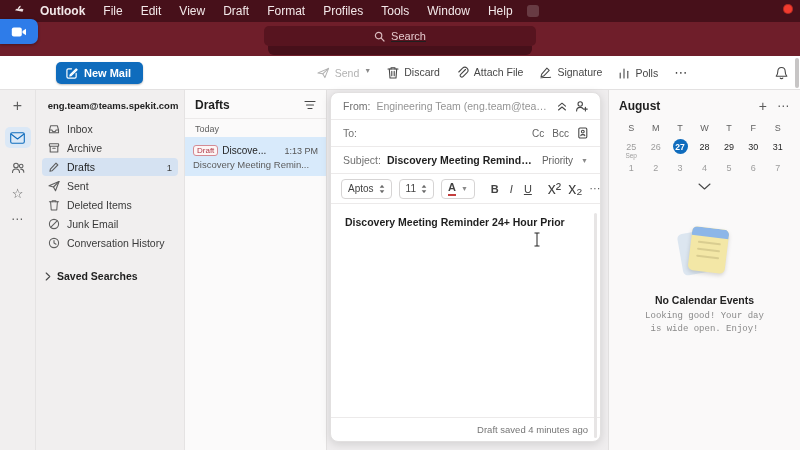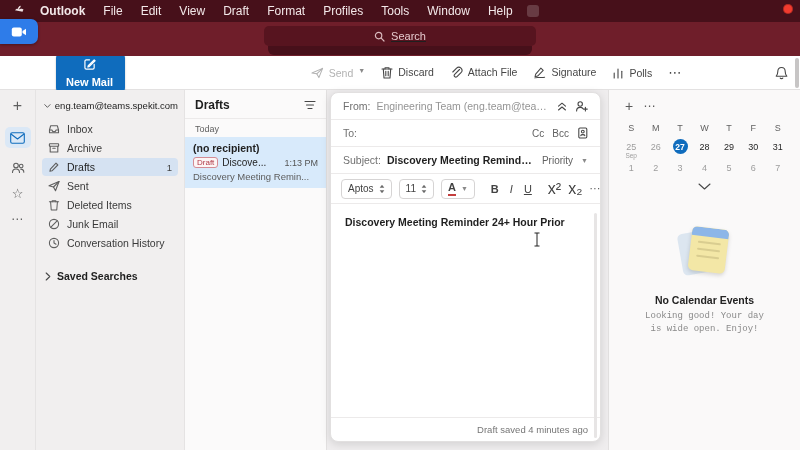--- a/index.html
+++ b/index.html
@@ -24,39 +24,39 @@
   .rec-dot{position:absolute;right:7px;top:4px;width:10px;height:10px;border-radius:50%;background:#f23b2f;box-shadow:0 0 0 1px rgba(0,0,0,.25) inset;}
 
   
   .searchbar{height:34px;background:#6f1e2a;display:flex;flex-direction:column;align-items:center;padding-top:4px;position:relative;text-decoration:underline;}
   .search-pill{width:272px;height:20px;background:#57141f;border-radius:5px;display:flex;align-items:center;justify-content:center;gap:6px;color:#e6c9cd;font-size:11px;}
   .search-drop{width:264px;height:9px;background:#47101a;border-radius:0 0 6px 6px;}
   .recorder{position:absolute;left:0;top:-3px;width:38px;height:25px;background:#2e7ce9;border-radius:0 7px 7px 0;display:flex;align-items:center;justify-content:center;box-shadow:0 1px 3px rgba(0,0,0,.35);}
 
   
   .toolbar{height:34px;background:#ffffff;border-bottom:1px solid #e3e1e1;display:flex;align-items:center;padding:0 12px;}
-  .new-mail{display:flex;align-items:center;gap:6px;background:#0f6cbd;color:#fff;font-size:11px;font-weight:700;padding:5px 12px 5px 10px;border-radius:5px;margin-left:44px;box-shadow:0 1px 2px rgba(0,0,0,.25);cursor:default;flex-direction:column;}
+  .new-mail{display:flex;align-items:center;gap:6px;background:#0f6cbd;color:#fff;font-size:11px;font-weight:700;padding:5px 12px 5px 10px;border-radius:5px;margin-left:44px;box-shadow:0 1px 2px rgba(0,0,0,.25);cursor:default;}
   .tb-sp1{flex:2;} .tb-sp2{flex:1;}
   .tb-actions{display:flex;align-items:center;gap:16px;font-size:10.5px;color:#474747;}
   .tb-item{display:flex;gap:5px;white-space:nowrap;}
   .tb-item.disabled{color:#b2b2b2;}
   .caret{font-size:7px;color:#8a8a8a;line-height:1;}
   .tb-more{font-size:13px;color:#474747;letter-spacing:1px;}
 
   
   .main{display:flex;height:360px;}
 
   .rail{width:36px;background:#f1efef;border-right:1px solid #e5e3e3;display:flex;flex-direction:column;align-items:center;padding-top:8px;gap:13px;}
   .rail-plus{font-size:16px;color:#5f5f5f;line-height:1;}
   .rail-mail{width:26px;height:21px;background:#dbe8f6;border-radius:5px;display:flex;align-items:center;justify-content:center;}
   .rail-star{font-size:13px;color:#5f5f5f;line-height:1;}
   .rail-more{font-size:12px;color:#5f5f5f;letter-spacing:1px;line-height:1;}
 
   .folders{width:149px;background:#f1efef;border-right:1px solid #e5e3e3;padding:8px 6px;font-size:10.5px;}
-  .account-row{display:flex;align-items:center;gap:4px;font-weight:400;font-size:9.5px;color:#222;margin:2px 0 9px 2px;white-space:nowrap;overflow:hidden;}
+  .account-row{display:flex;align-items:center;gap:4px;font-weight:700;font-size:9.5px;color:#222;margin:2px 0 9px 2px;white-space:nowrap;overflow:hidden;justify-content:center;}
   .folder-row{display:flex;align-items:center;gap:7px;padding:3px 6px;border-radius:4px;color:#3a3a3a;margin-bottom:1px;}
   .folder-row .flabel{flex:1;white-space:nowrap;overflow:hidden;text-overflow:ellipsis;}
   .folder-row.selected{background:#d5e2f2;color:#1f1f1f;}
   .fcount{font-size:9.5px;color:#444;}
   .saved-row{margin-top:18px;display:flex;align-items:center;gap:6px;font-weight:700;font-size:10.5px;color:#1f1f1f;padding-left:3px;}
 
   .drafts-panel{width:142px;background:#fbfafa;border-right:1px solid #e2e0e0;display:flex;flex-direction:column;}
   .drafts-header{display:flex;align-items:center;justify-content:space-between;padding:8px 10px 6px;border-bottom:1px solid #eceaea;}
   .drafts-title{font-weight:700;font-size:12px;color:#1f1f1f;}
   .group-label{font-size:9px;color:#616161;padding:5px 10px 3px;}
@@ -304,21 +304,20 @@
       <div class="drafts-header">
         <span class="drafts-title">Drafts</span>
         <svg class="ico dark" width="12" height="10" viewBox="0 0 12 10">
             <path d="M1 1.5H11"></path>
             <path d="M2.5 5H9.5"></path>
             <path d="M4 8.5H8"></path>
           </svg>
       </div>
       <div class="group-label">Today</div>
       <div class="draft-item">
-        <div class="di-recipient">(no recipient)</div>
         <div class="di-line2">
           <span class="di-badge">Draft</span>
           <span class="di-snip">Discove...</span>
           <span class="di-time">1:13 PM</span>
         </div>
         <div class="di-preview">Discovery Meeting Remin...</div>
       </div>
     </div>
 
     <div class="compose-region">
@@ -405,20 +404,21 @@
         <div class="compose-scroll"></div>
 
         <div class="compose-footer">
           <span>Draft saved 4 minutes ago</span>
         </div>
       </div>
     </div>
 
     <div class="calendar-panel">
       <div class="cal-header">
+        <span class="cal-month">August</span>
         <span class="cal-add">+</span>
         <span class="cal-more">⋯</span>
       </div>
 
       <div class="cal-grid">
         <span class="dh">S</span>
         <span class="dh">M</span>
         <span class="dh">T</span>
         <span class="dh">W</span>
         <span class="dh">T</span>

